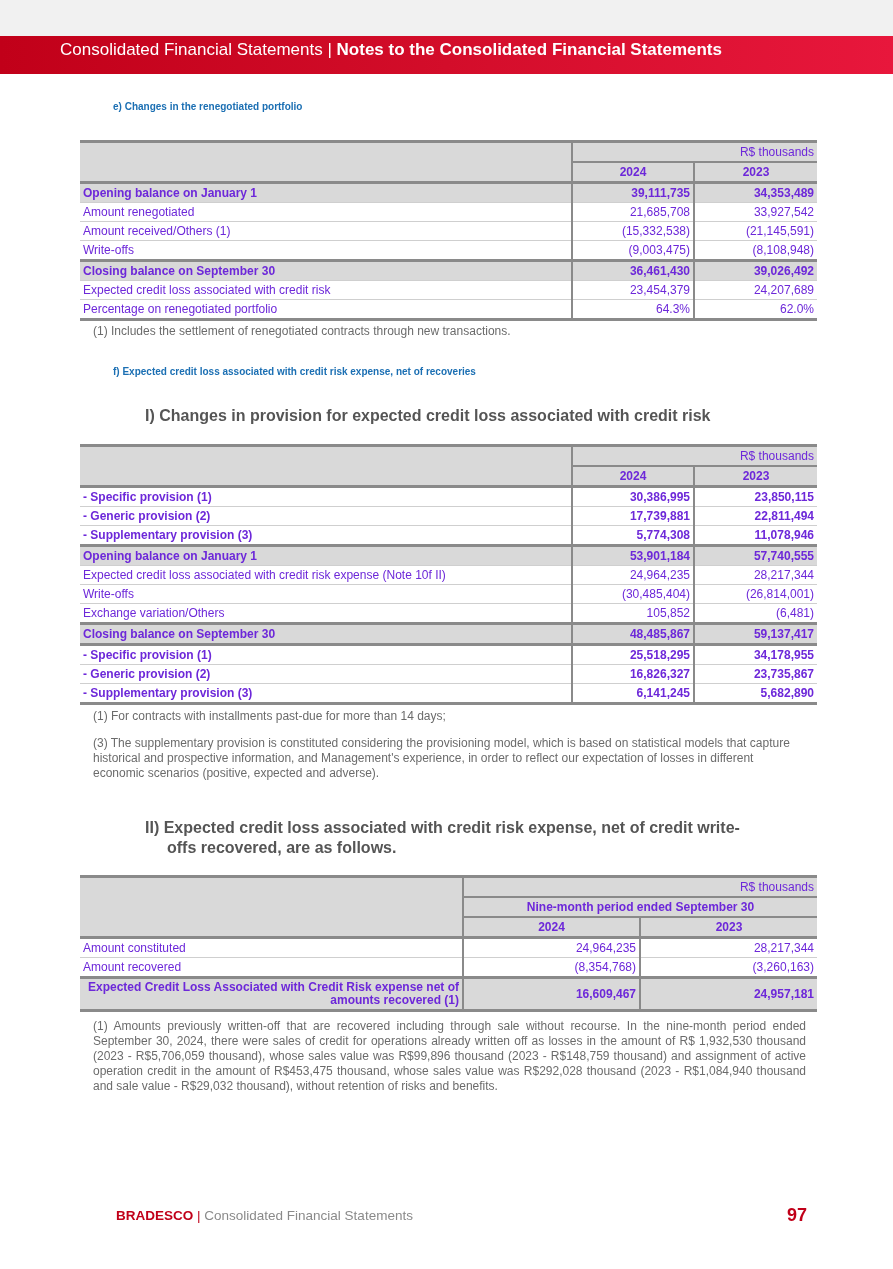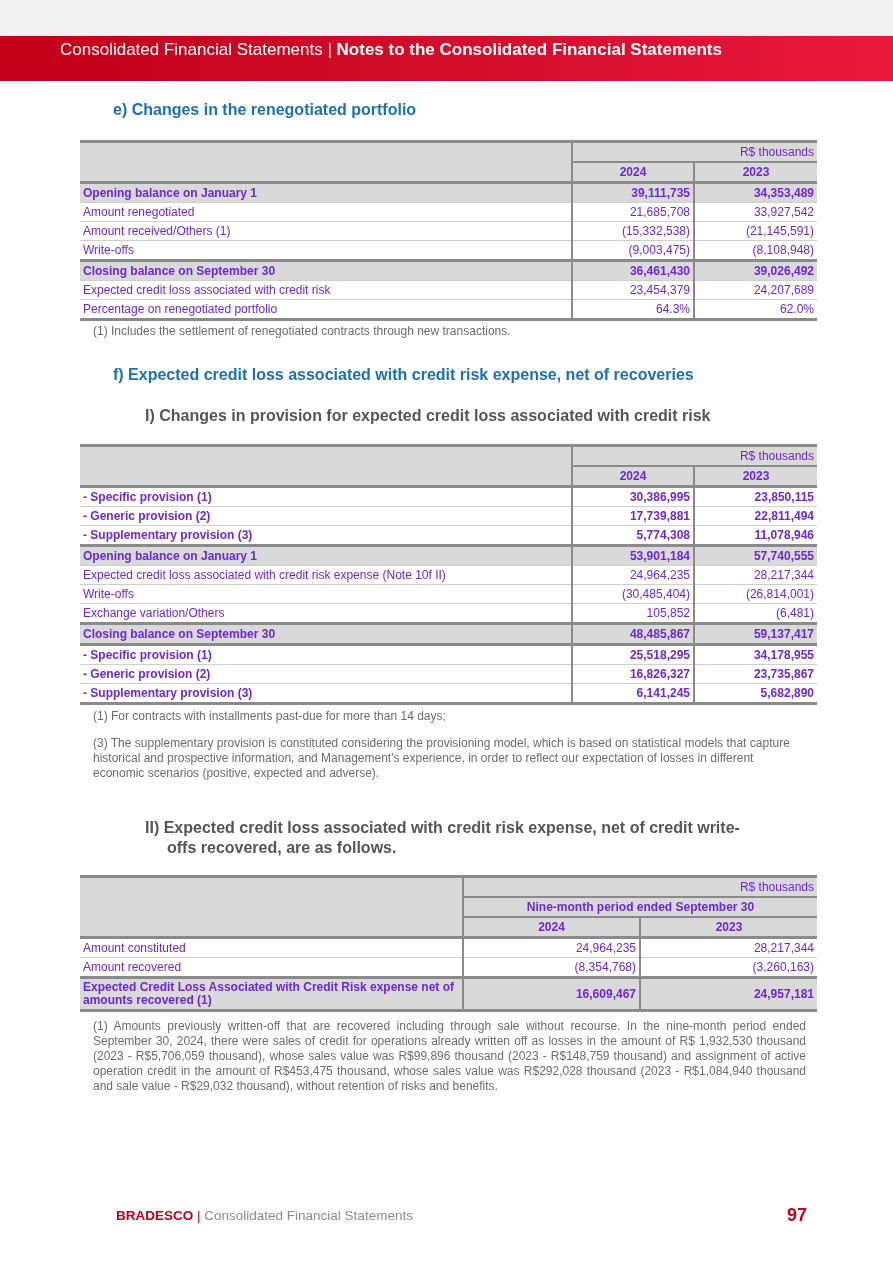--- a/index.html
+++ b/index.html
@@ -3,30 +3,30 @@
 <meta charset="utf-8">
 <style>
   html, body { margin: 0; padding: 0; }
   body {
     width: 893px; height: 1269px; background: #ffffff; position: relative;
     font-family: "DejaVu Sans", "Liberation Sans", sans-serif; color: #6b6b6b;
     overflow: hidden;
   }
   .topband { position: absolute; left: 0; top: 0; width: 893px; height: 72px; background: #f1f1f1; }
   .banner {
-    position: absolute; left: 0; top: 36px; width: 893px; height: 45px;
+    position: absolute; left: 0; top: 36px; width: 893px; height: 38px;
     background: linear-gradient(90deg, #c10019 0%, #d30d2a 50%, #e8173c 100%);
     color: #ffffff; font-size: 17px; line-height: 27px;
     font-family: "Liberation Sans", sans-serif;
     text-align: right;
   }
   .banner .inner { position: absolute; left: 60px; top: 0; white-space: nowrap; }
   .banner .bold { font-weight: bold; }
   .section-e-title, .section-f-title {
-    position: absolute; left: 113px; color: #1b6fb3; font-weight: bold; font-size: 16px;
+    position: absolute; left: 113px; color: #1b6fb3; font-weight: bold; font-size: 10px;
     font-family: "Liberation Sans", sans-serif;
   }
   .section-e-title { top: 101px; }
   .section-f-title { top: 366px; }
   .sub-title {
     position: absolute; left: 145px; color: #555555; font-weight: bold; font-size: 16px;
     font-family: "Liberation Sans", sans-serif; line-height: 20px;
   }
   .sub1 { top: 406px; }
   .sub2 { top: 818px; width: 680px; }
@@ -44,21 +44,21 @@
   table.fin tr.top td { border-top: 3px solid #8a8a8a; }
   table.fin td.units { text-align: right; font-size: 12px; }
   table.fin td.year { text-align: center; font-weight: bold; border-top: 2px solid #8a8a8a; }
   table.fin td.year + td.year { border-left: 2px solid #8a8a8a; }
   table.fin td.period { text-align: center; font-weight: bold; border-top: 2px solid #8a8a8a; }
   table.fin tr.row td { border-bottom: 1px solid #cfcfcf; }
   table.fin tr.bold td { font-weight: bold; }
   table.fin tr.shade td { background: #d9d9d9; font-weight: bold; }
   table.fin tr.thick-top td { border-top: 3px solid #8a8a8a; }
   table.fin tr.last td { border-bottom: 3px solid #8a8a8a; }
-  table.fin tr.tall td { height: 30px; line-height: 13px; }
+  table.fin tr.tall td { height: 30px; line-height: 13px; text-align: right; }
   table.fin tr.tall td.lbl { white-space: normal; }
 
   .t1 { top: 140px; }
   .t2 { top: 444px; }
   .t3 { top: 875px; }
 
   .note {
     position: absolute; left: 81px; width: 737px; font-size: 12px; line-height: 15px;
     font-family: "Liberation Sans", sans-serif; color: #6b6b6b;
   }

